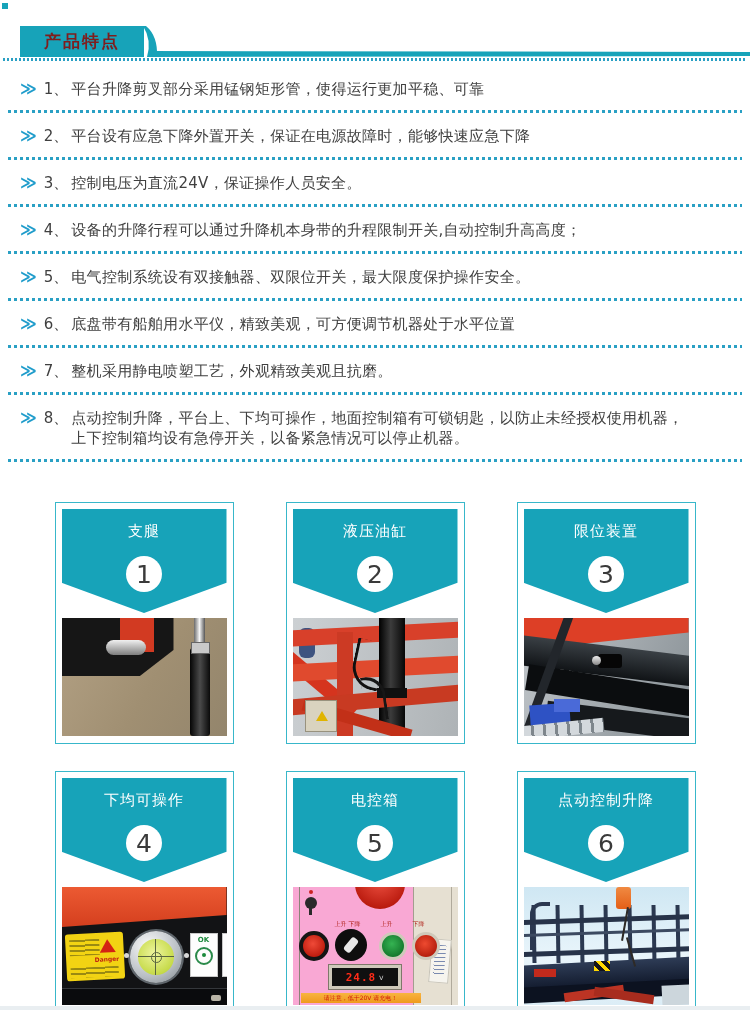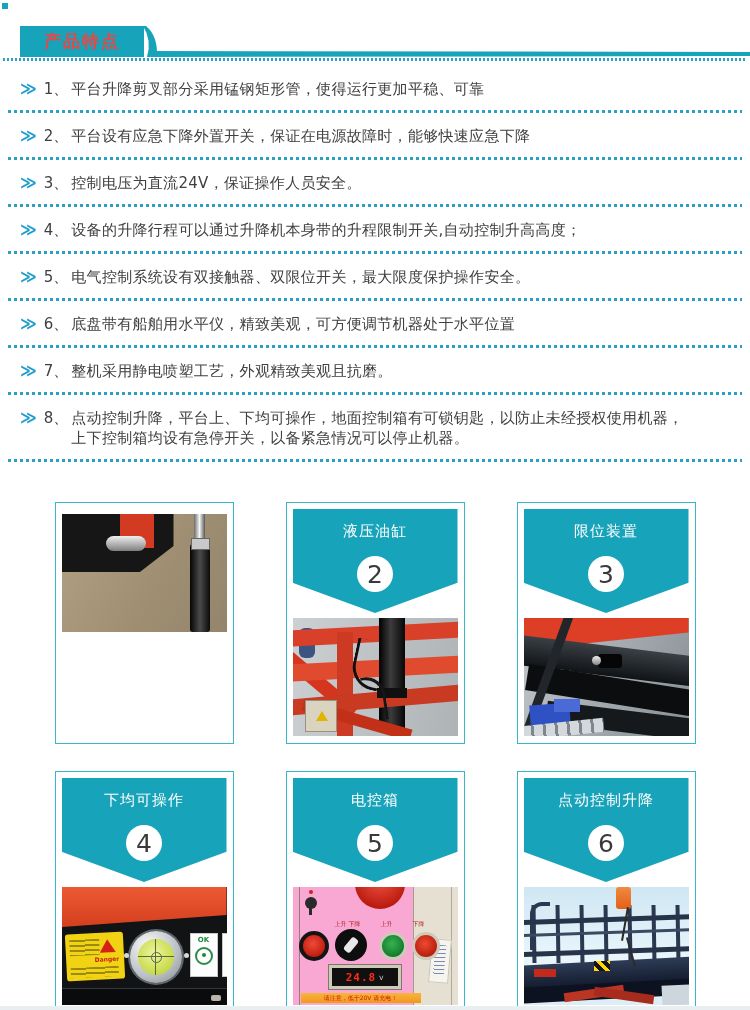--- a/index.html
+++ b/index.html
@@ -5,21 +5,21 @@
   html,body{margin:0;padding:0;}
   body{
     width:750px;height:1010px;position:relative;overflow:hidden;
     background:#ffffff;font-family:"DejaVu Sans",sans-serif;
   }
   
   .header{position:relative;height:64px;}
   .header svg{position:absolute;left:0;top:0;}
   .title-label{
     position:absolute;left:20px;top:26px;width:124px;height:31px;
-    line-height:31px;text-align:center;color:#ef4444;font-weight:bold;
+    line-height:31px;text-align:center;color:#7f1d1d;font-weight:bold;
     font-size:17px;letter-spacing:2px;
   }
   .header-dots{
     position:absolute;left:3px;right:3px;top:58px;height:3px;
     background:repeating-linear-gradient(to right,#2aa0c4 0 2px,transparent 2px 4px);
   }
   
   .features{padding-top:2px;}
   .feature{display:flex;align-items:flex-start;padding:13px 14px 11px 20px;}
   .chev{color:#1f9ccb;font-weight:bold;font-size:16px;line-height:19px;margin-right:9px;letter-spacing:-2px;}
@@ -220,20 +220,26 @@
     <span class="fnum">8、</span>
     <span class="ftext">点动控制升降，平台上、下均可操作，地面控制箱有可锁钥匙，以防止未经授权使用机器，
 上下控制箱均设有急停开关，以备紧急情况可以停止机器。</span>
   </div>
   <div class="dotline"></div>
 </div>
 
 <div class="cards-row row-1">
 
   <div class="card">
+    <div class="banner">
+      <div class="banner-label">支腿</div>
+      <div class="num-circle">
+          <span>1</span>
+        </div>
+    </div>
     <div class="photo photo1">
       <div class="p1-machine"></div>
       <div class="p1-clamp"></div>
       <div class="p1-roller"></div>
       <div class="p1-leg"></div>
       <div class="p1-rod"></div>
       <div class="p1-nut"></div>
     </div>
   </div>
 

